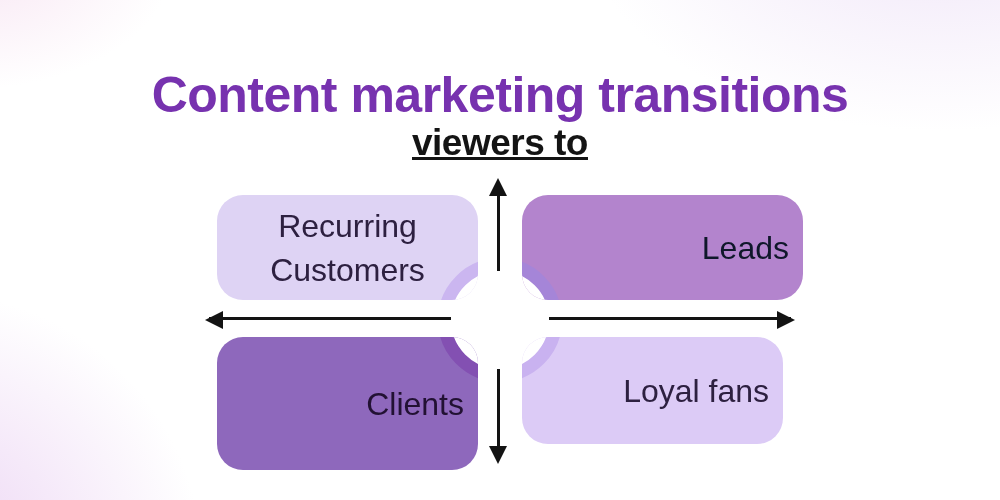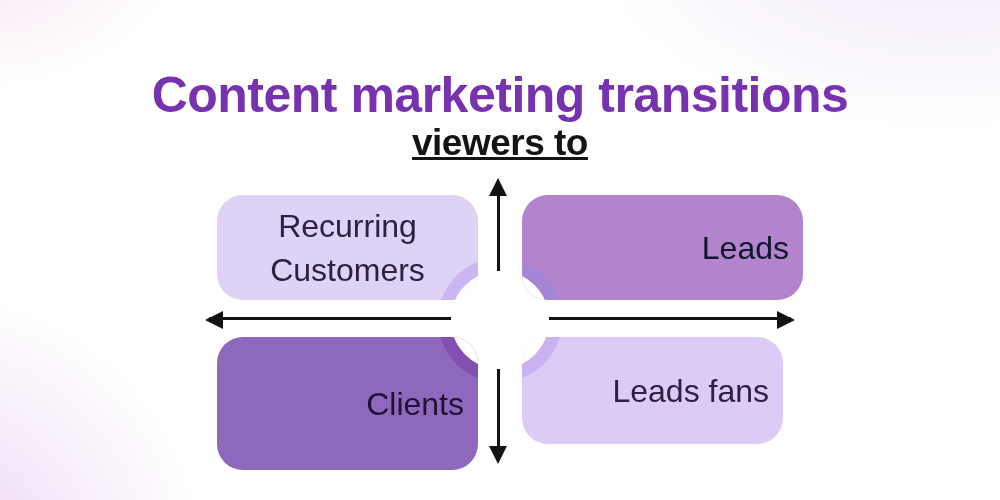--- a/index.html
+++ b/index.html
@@ -81,21 +81,21 @@
     <span class="label">Leads</span>
   </div>
 
   <div class="box pos-bl" style="background: rgb(142, 104, 188); color: rgb(34, 17, 51);">
     <span class="ring" style="border-color: rgb(131, 80, 178);"></span>
     <span class="label">Clients</span>
   </div>
 
   <div class="box pos-br" style="background: rgb(220, 203, 246); color: rgb(45, 32, 64);">
     <span class="ring" style="border-color: rgb(201, 178, 240);"></span>
-    <span class="label">Leads fans</span>
+    <span class="label">Loyal fans</span>
   </div>
 
   <div class="line l-left"></div>
   <div class="line l-right"></div>
   <div class="line l-up"></div>
   <div class="line l-down"></div>
 
   <div class="ah ah-left"></div>
   <div class="ah ah-right"></div>
   <div class="ah ah-up"></div>

